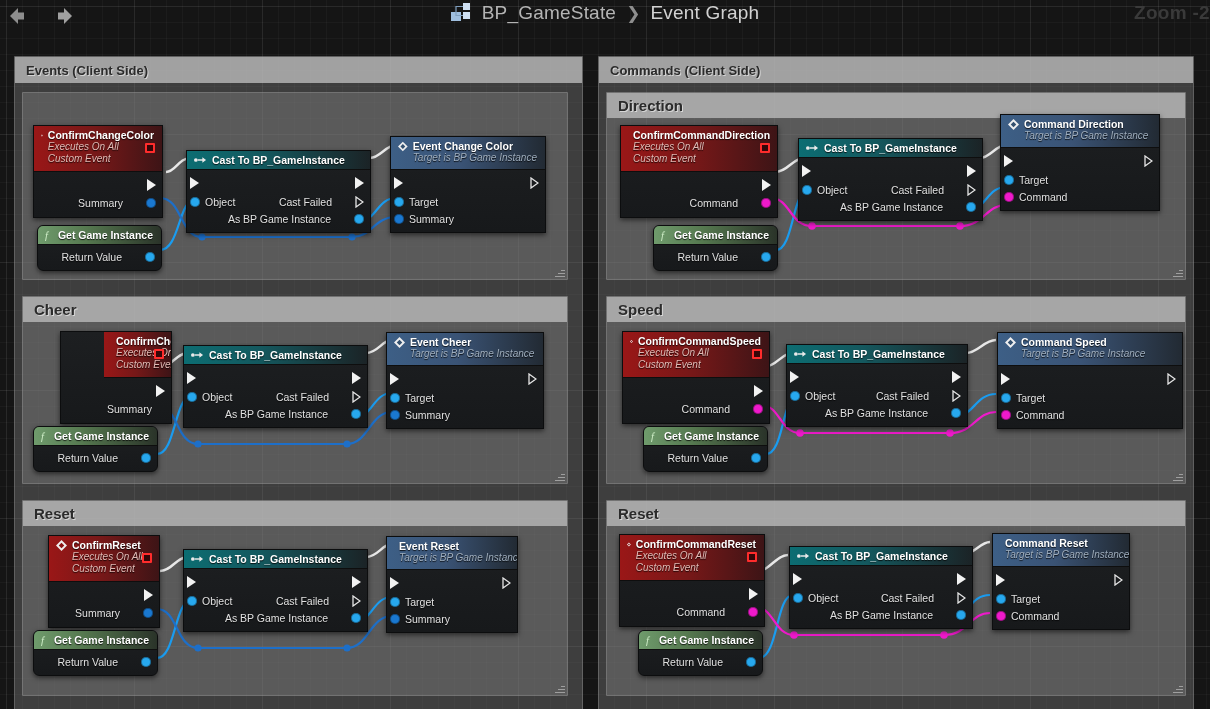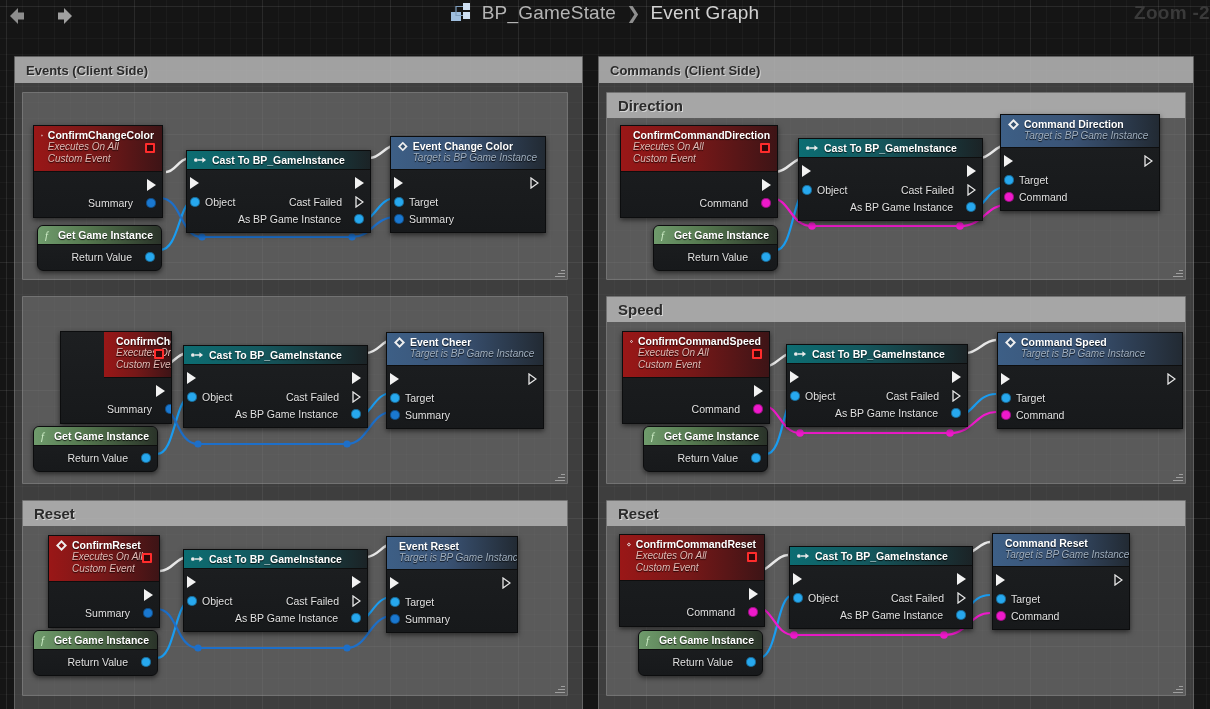--- a/index.html
+++ b/index.html
@@ -153,21 +153,21 @@
     border-bottom: 1px solid #0e0e0e;
     align-items: center;
   }
   .node.func .ttl { color: #ffffff; }
 
   .node .body { padding: 3px 0 5px 0; position: relative; }
 
   .row { display: flex; align-items: center; height: 17px; position: relative; }
   .row.exec { height: 20px; }
   .row .left { display:flex; align-items:center; gap:5px; padding-left: 3px; flex: 1 1 auto; }
-  .row .right { display:flex; align-items:center; gap:13px; padding-right: 6px; justify-content: flex-end; flex: 1 1 auto; }
+  .row .right { display:flex; align-items:center; gap:23px; padding-right: 6px; justify-content: flex-end; flex: 1 1 auto; }
   .row .lbl { font-size: 10.5px; color: #e0e0e0; white-space: nowrap; text-shadow: 0 1px 1px rgba(0,0,0,.85); }
 
   
   .pin-exec {
     width: 0; height: 0;
     border-left: 9px solid #f2f2f2;
     border-top: 6px solid transparent;
     border-bottom: 6px solid transparent;
   }
 
@@ -229,20 +229,21 @@
 
   <div class="comment inner" style="left:22px; top:92px; width:546px; height:188px;">
     <div class="resize">
         <i></i>
         <i></i>
         <i></i>
       </div>
   </div>
 
   <div class="comment inner" style="left:22px; top:296px; width:546px; height:188px;">
+    <div class="chdr">Cheer</div>
     <div class="resize">
         <i></i>
         <i></i>
         <i></i>
       </div>
   </div>
 
   <div class="comment inner" style="left:22px; top:500px; width:546px; height:196px;">
     <div class="chdr">Reset</div>
     <div class="resize">

